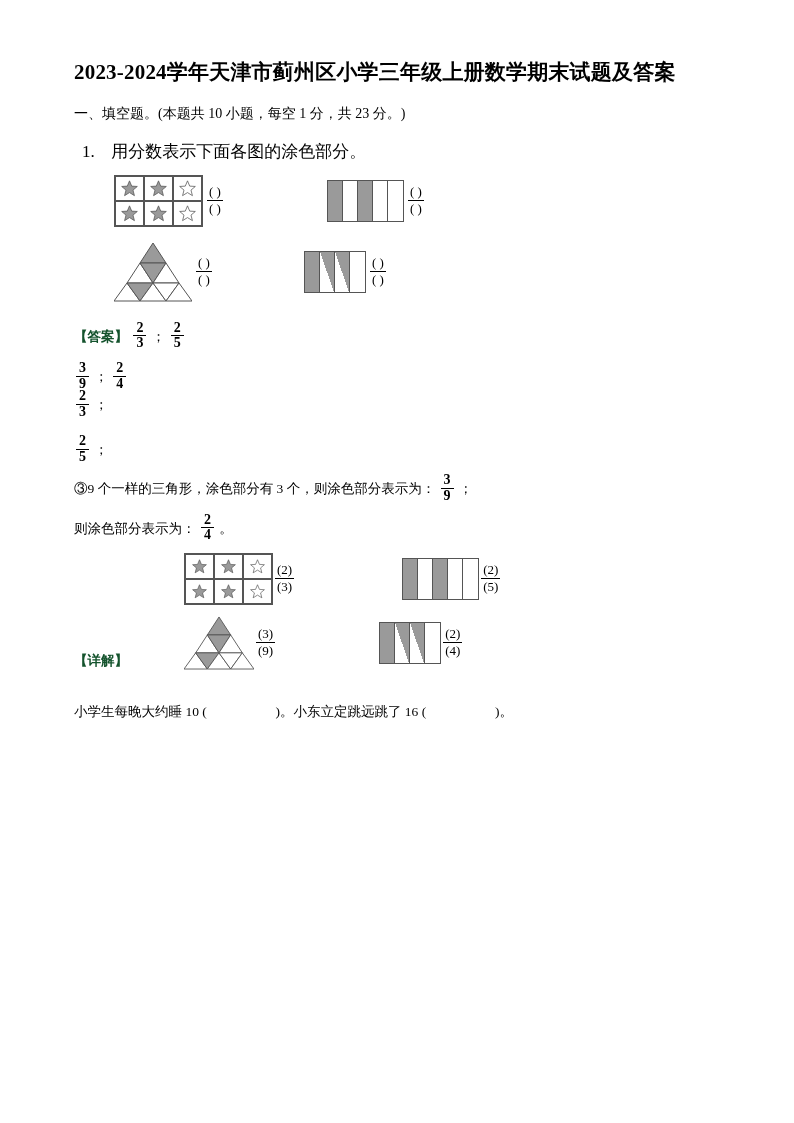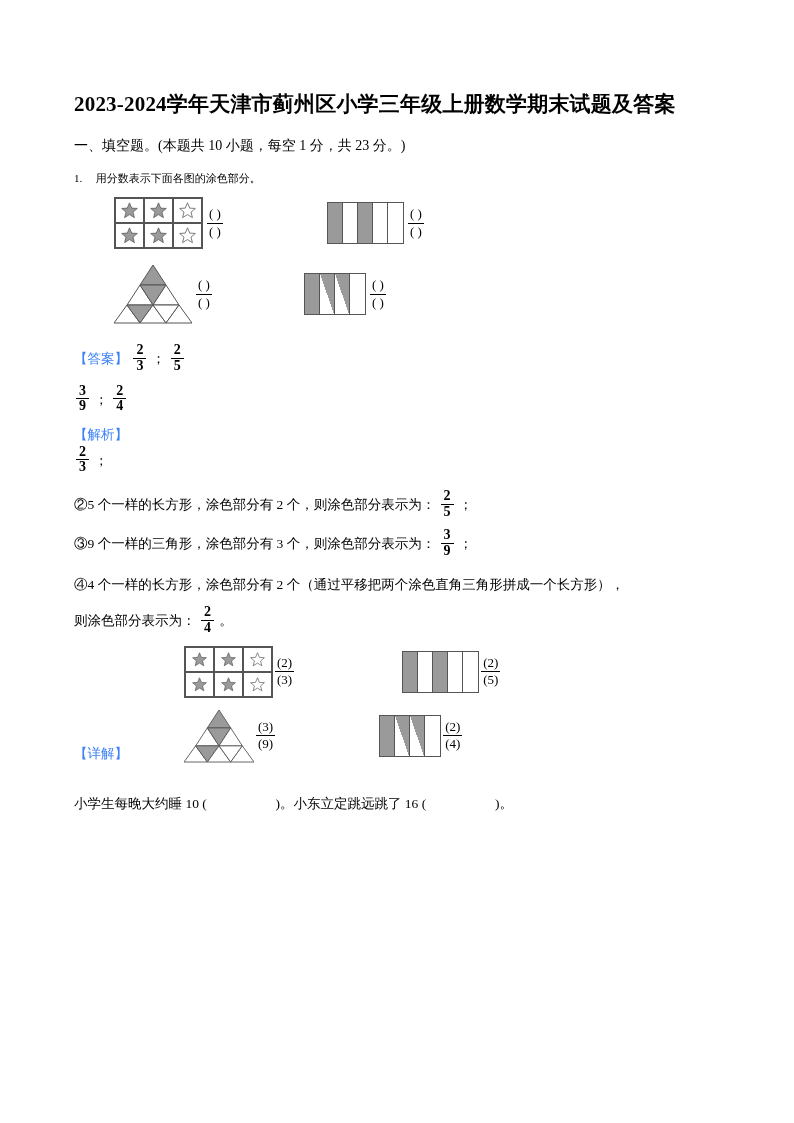--- a/index.html
+++ b/index.html
@@ -12,47 +12,48 @@
     height: 1123px;
     font-family: "Liberation Serif", "DejaVu Serif", serif;
     color: #000000;
     position: relative;
     overflow: hidden;
   }
   .page {
     width: 794px;
     height: 1123px;
     box-sizing: border-box;
-    padding: 88px 74px 40px 74px;
+    padding: 56px 74px 40px 74px;
     position: relative;
   }
   h1.title {
     font-size: 21px;
     font-weight: bold;
     line-height: 1.55;
     margin: 0 0 14px 0;
     letter-spacing: 0.2px;
   }
   .section-head {
     font-size: 14px;
     margin: 10px 0 14px 0;
     line-height: 1.5;
   }
   .q-line {
-    font-size: 11px;
-    margin: 8px 0 6px 0;
+    font-size: 17px;
+    margin: 8px 0 6px 8px;
     line-height: 1.6;
   }
   .para {
     font-size: 13.5px;
     line-height: 1.75;
     margin: 9px 0;
   }
   .blue {
-    color: #3b82f6;
+    color: #14532d;
+    font-weight: bold;
   }
   
   .frac {
     display: inline-block;
     vertical-align: -0.55em;
     text-align: center;
     line-height: 1.05;
     margin: 0 2px;
     font-size: 13px;
   }
@@ -262,49 +263,46 @@
       <span class="num">3</span>
       <span class="den">9</span>
     </span>
     <span>；</span>
     <span class="frac bold-frac">
       <span class="num">2</span>
       <span class="den">4</span>
     </span>
   </div>
 
-  <div class="para blue" style="margin-bottom:2px">【解析】</div>
 
   <div class="para" style="margin-top:-4px">
     <span class="frac bold-frac">
       <span class="num">2</span>
       <span class="den">3</span>
     </span>
     <span>；</span>
   </div>
 
   <div class="para" style="margin-top:14px">
-    <span>②5 个一样的长方形，涂色部分有 2 个，则涂色部分表示为：</span>
     <span class="frac bold-frac">
       <span class="num">2</span>
       <span class="den">5</span>
     </span>
     <span>；</span>
   </div>
 
   <div class="para" style="margin-top:4px">
     <span>③9 个一样的三角形，涂色部分有 3 个，则涂色部分表示为：</span>
     <span class="frac bold-frac">
       <span class="num">3</span>
       <span class="den">9</span>
     </span>
     <span>；</span>
   </div>
 
-  <div class="para" style="margin-top:14px">④4 个一样的长方形，涂色部分有 2 个（通过平移把两个涂色直角三角形拼成一个长方形），</div>
 
   <div class="para" style="">
     <span>则涂色部分表示为：</span>
     <span class="frac bold-frac">
       <span class="num">2</span>
       <span class="den">4</span>
     </span>
     <span>。</span>
   </div>
 

